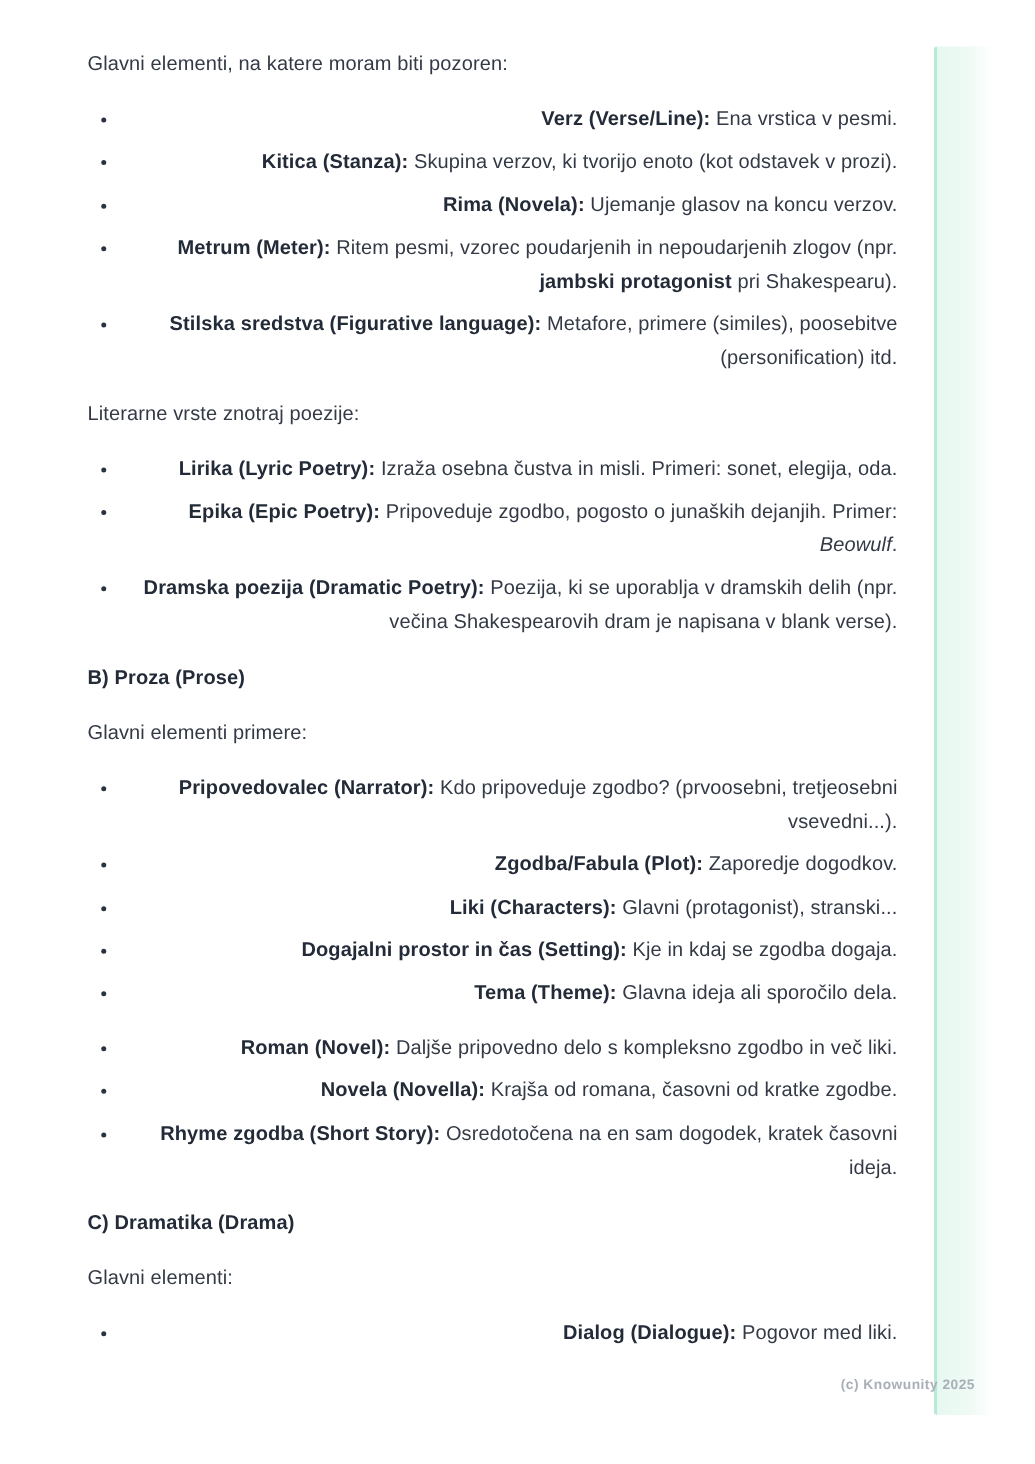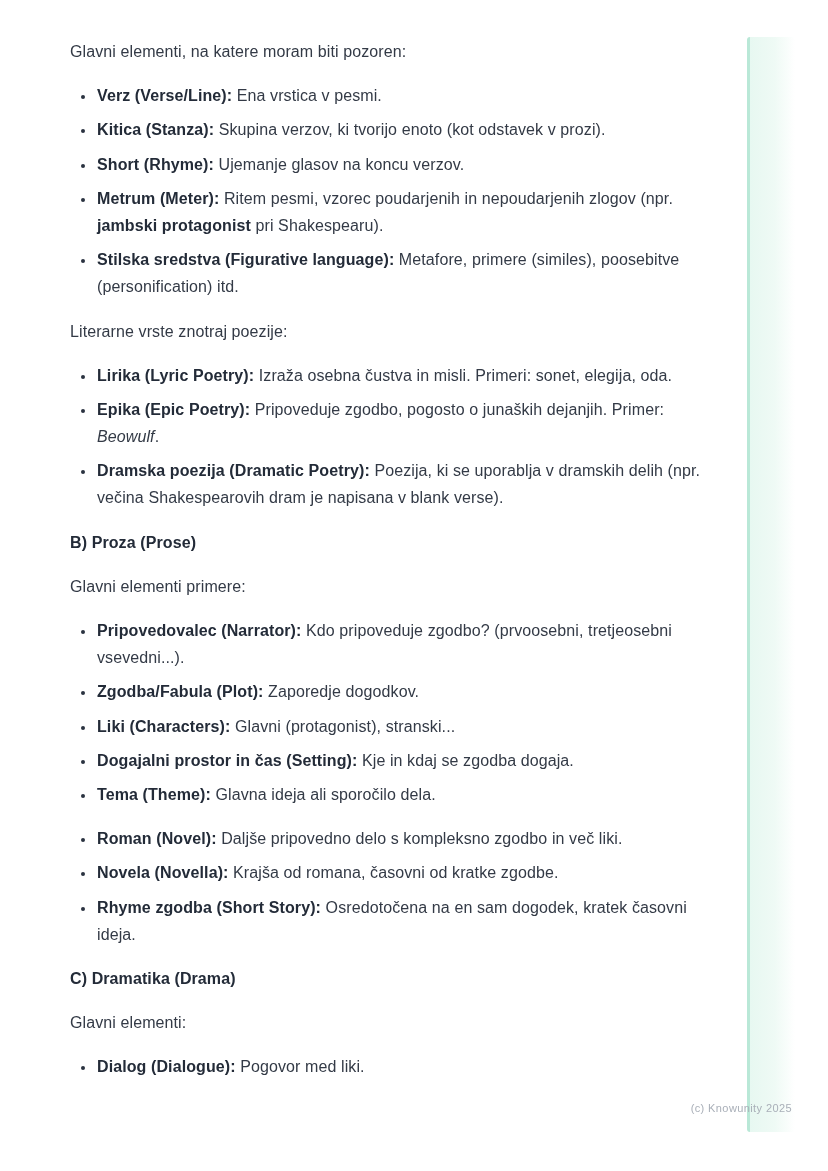--- a/index.html
+++ b/index.html
@@ -28,56 +28,58 @@
   .doc p { margin: 17px 0; }
   .doc p.heading { font-weight: 700; color: #222a36; }
   .doc ul {
     margin: 17px 0;
     padding-left: 26px;
     list-style-type: disc;
   }
   .doc li {
     margin: 7px 0;
     padding-left: 1px;
+    text-align: right;
   }
   .doc li::marker {
     color: #2a3240;
     font-size: 0.85em;
   }
   .doc strong { font-weight: 700; color: #232b38; }
   .doc em { font-style: italic; }
   .accent-bar {
     position: absolute;
     top: 37px;
     right: 33px;
     width: 45px;
     height: 1095px;
     border-left: 3px solid #b9e8d7;
     border-radius: 3px;
     background: linear-gradient(90deg, #e7f8f1 0%, #effaf5 55%, #ffffff 100%);
   }
   .watermark {
     position: absolute;
     top: 1102px;
-    right: 36px;
+    right: 48px;
     font-size: 11px;
     letter-spacing: 0.4px;
     color: #a9afb8;
     z-index: 2;
+    font-weight: bold;
   }
 </style>
 </head>
 <body>
 
 <div class="doc">
     <p class="para"><span>Glavni elementi, na katere moram biti pozoren:</span></p>
     <ul>
       <li><strong>Verz (Verse/Line):</strong><span> Ena vrstica v pesmi.</span></li>
       <li><strong>Kitica (Stanza):</strong><span> Skupina verzov, ki tvorijo enoto (kot odstavek v prozi).</span></li>
-      <li><strong>Short (Rhyme):</strong><span> Ujemanje glasov na koncu verzov.</span></li>
+      <li><strong>Rima (Novela):</strong><span> Ujemanje glasov na koncu verzov.</span></li>
       <li><strong>Metrum (Meter):</strong><span> Ritem pesmi, vzorec poudarjenih in nepoudarjenih zlogov (npr. </span><strong>jambski protagonist</strong><span> pri Shakespearu).</span></li>
       <li><strong>Stilska sredstva (Figurative language):</strong><span> Metafore, primere (similes), poosebitve (personification) itd.</span></li>
     </ul>
     <p class="para"><span>Literarne vrste znotraj poezije:</span></p>
     <ul>
       <li><strong>Lirika (Lyric Poetry):</strong><span> Izraža osebna čustva in misli. Primeri: sonet, elegija, oda.</span></li>
       <li><strong>Epika (Epic Poetry):</strong><span> Pripoveduje zgodbo, pogosto o junaških dejanjih. Primer: </span><em>Beowulf</em><span>.</span></li>
       <li><strong>Dramska poezija (Dramatic Poetry):</strong><span> Poezija, ki se uporablja v dramskih delih (npr. večina Shakespearovih dram je napisana v blank verse).</span></li>
     </ul>
     <p class="heading"><strong>B) Proza (Prose)</strong></p>

